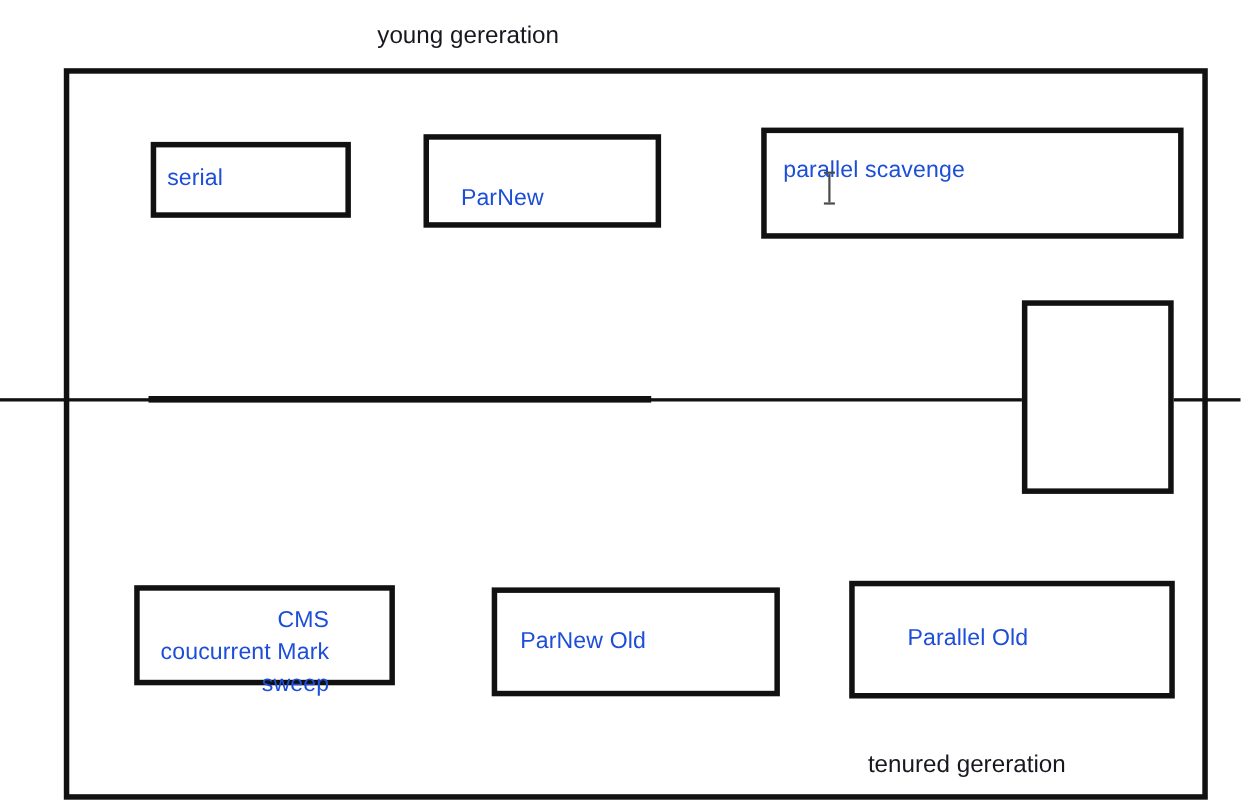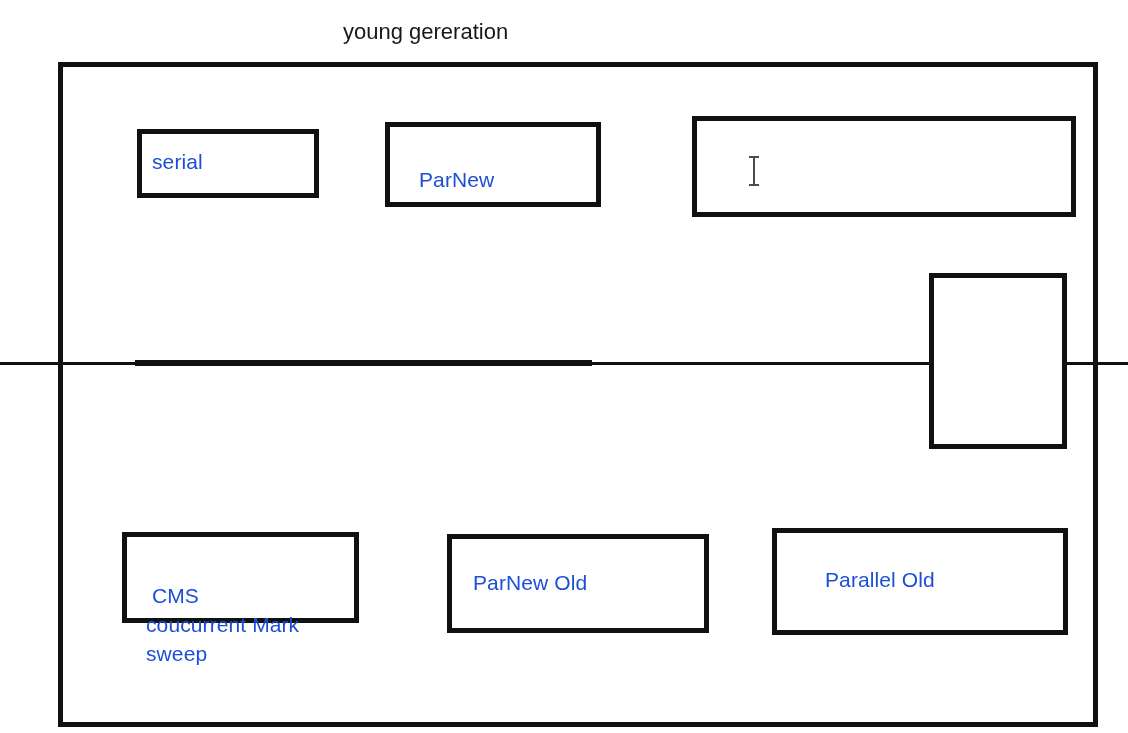--- a/index.html
+++ b/index.html
@@ -76,21 +76,21 @@
   .box-parnew            { left: 385px; top: 122px; width: 216px; height: 85px; }
   .lbl-parnew            { left: 419px; top: 165px; }
 
   .box-parallel-scavenge { left: 692px; top: 116px; width: 384px; height: 101px; }
   .lbl-parallel-scavenge { left: 712px; top: 140px; }
 
   .box-g1                { left: 929px; top: 273px; width: 138px; height: 176px; z-index: 4; }
   .lbl-g1                { left: 947px; top: 291px; z-index: 5; }
 
   .box-cms               { left: 122px; top: 532px; width: 237px; height: 91px; }
-  .lbl-cms               { left: 146px; top: 581px; }
+  .lbl-cms               { left: 146px; top: 549px; text-align: right; }
 
   .box-serial-old        { left: 447px; top: 534px; width: 262px; height: 99px; }
   .lbl-serial-old        { left: 473px; top: 568px; }
 
   .box-parallel-old      { left: 772px; top: 528px; width: 296px; height: 107px; }
   .lbl-parallel-old      { left: 825px; top: 565px; }
 
   
   .region-caption {
     position: absolute;
@@ -142,34 +142,36 @@
   <div class="abs divider-thick"></div>
   <div class="abs divider-thin-right"></div>
 
   <div class="abs collector-box box-serial"></div>
   <div class="box-label lbl-serial">serial</div>
 
   <div class="abs collector-box box-parnew"></div>
   <div class="box-label lbl-parnew">ParNew</div>
 
   <div class="abs collector-box box-parallel-scavenge"></div>
+  <div class="box-label lbl-parallel-scavenge">parallel scavenge</div>
 
   <div class="abs collector-box box-g1"></div>
 
   <div class="abs collector-box box-cms"></div>
   <div class="box-label lbl-cms"> CMS
 coucurrent Mark
 sweep</div>
 
   <div class="abs collector-box box-serial-old"></div>
   <div class="box-label lbl-serial-old">ParNew Old</div>
 
   <div class="abs collector-box box-parallel-old"></div>
   <div class="box-label lbl-parallel-old">Parallel Old</div>
 
+  <div class="region-caption cap-tenured">tenured gereration</div>
 
   <div class="abs ibeam-cursor">
     <div class="cap-top"></div>
     <div class="stem"></div>
     <div class="cap-bot"></div>
   </div>
 
 </div>
 
 </body></html>

